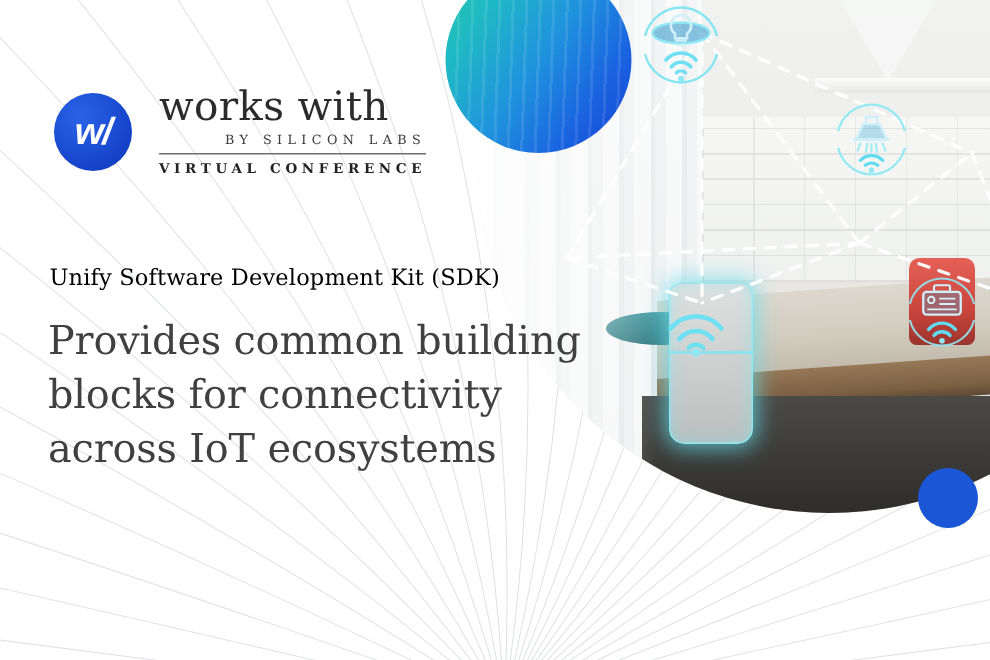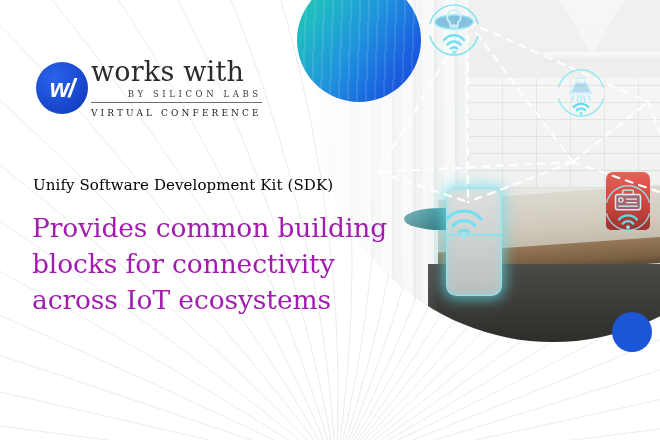--- a/index.html
+++ b/index.html
@@ -173,41 +173,41 @@
   }
   .logo-mark-text {
     color: #fff;
     font-family: "Liberation Sans", sans-serif;
     font-weight: 700;
     font-size: 25px;
     letter-spacing: -1px;
     line-height: 1;
     font-style: italic;
   }
-  .wordmark { margin-left: 3px; }
+  .wordmark { margin-left: 18px; }
   .wm-top {
     font-family: "DejaVu Serif", serif;
     font-size: 27px;
     color: #2b2b2b;
     line-height: 1;
     letter-spacing: .2px;
   }
   .wm-sub {
     font-family: "DejaVu Serif", serif;
     font-size: 8.5px;
     color: #3a3a3a;
     letter-spacing: 3.6px;
     margin-top: 4px;
     text-align: right;
     padding-bottom: 3px;
     border-bottom: 1px solid #6d6d6d;
   }
   .wm-conf {
     font-family: "DejaVu Serif", serif;
-    font-weight: normal;
+    font-weight: bold;
     font-size: 9px;
     color: #222;
     letter-spacing: 3.1px;
     margin-top: 5px;
     text-align: right;
   }
 
   .eyebrow {
     position: absolute;
     left: 33px; top: 176px;
@@ -216,21 +216,21 @@
     color: #000000;
     letter-spacing: .1px;
   }
   .headline {
     position: absolute;
     left: 32px; top: 210px;
     width: 392px;
     font-family: "DejaVu Serif", serif;
     font-size: 26.5px;
     line-height: 36px;
-    color: #a21caf;
+    color: #404040;
     letter-spacing: -.1px;
   }
 </style>
 </head>
 <body>
 
 <div id="slide">
 
   <svg class="fan-lines" width="660" height="440" viewBox="0 0 660 440" aria-hidden="true">
     <g id="fan-g" fill="none" stroke="#d9dde2" stroke-width="0.7" opacity="0.85">

